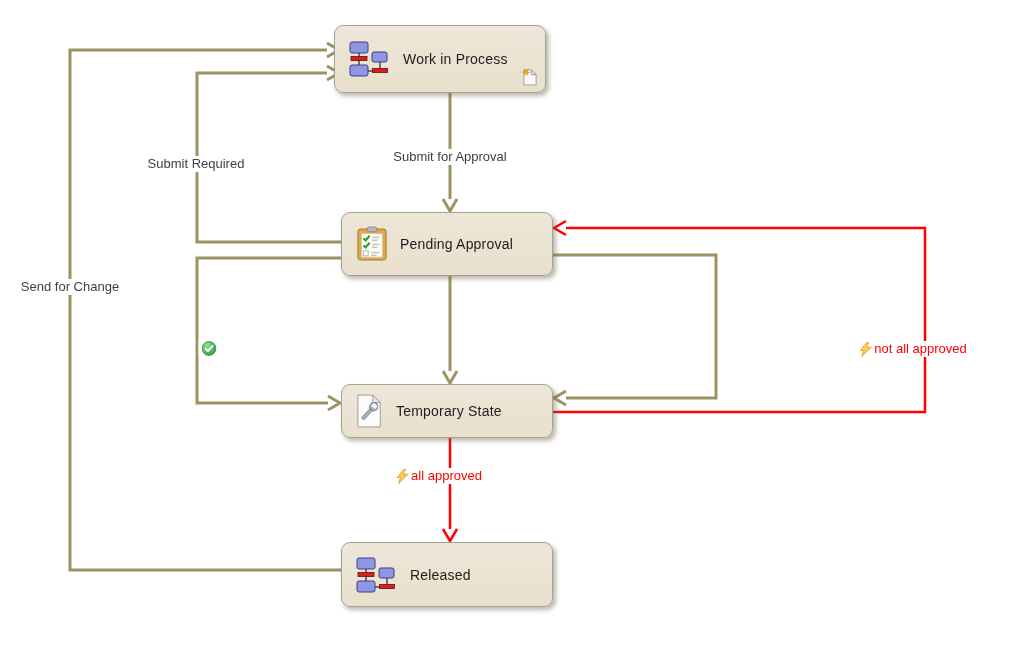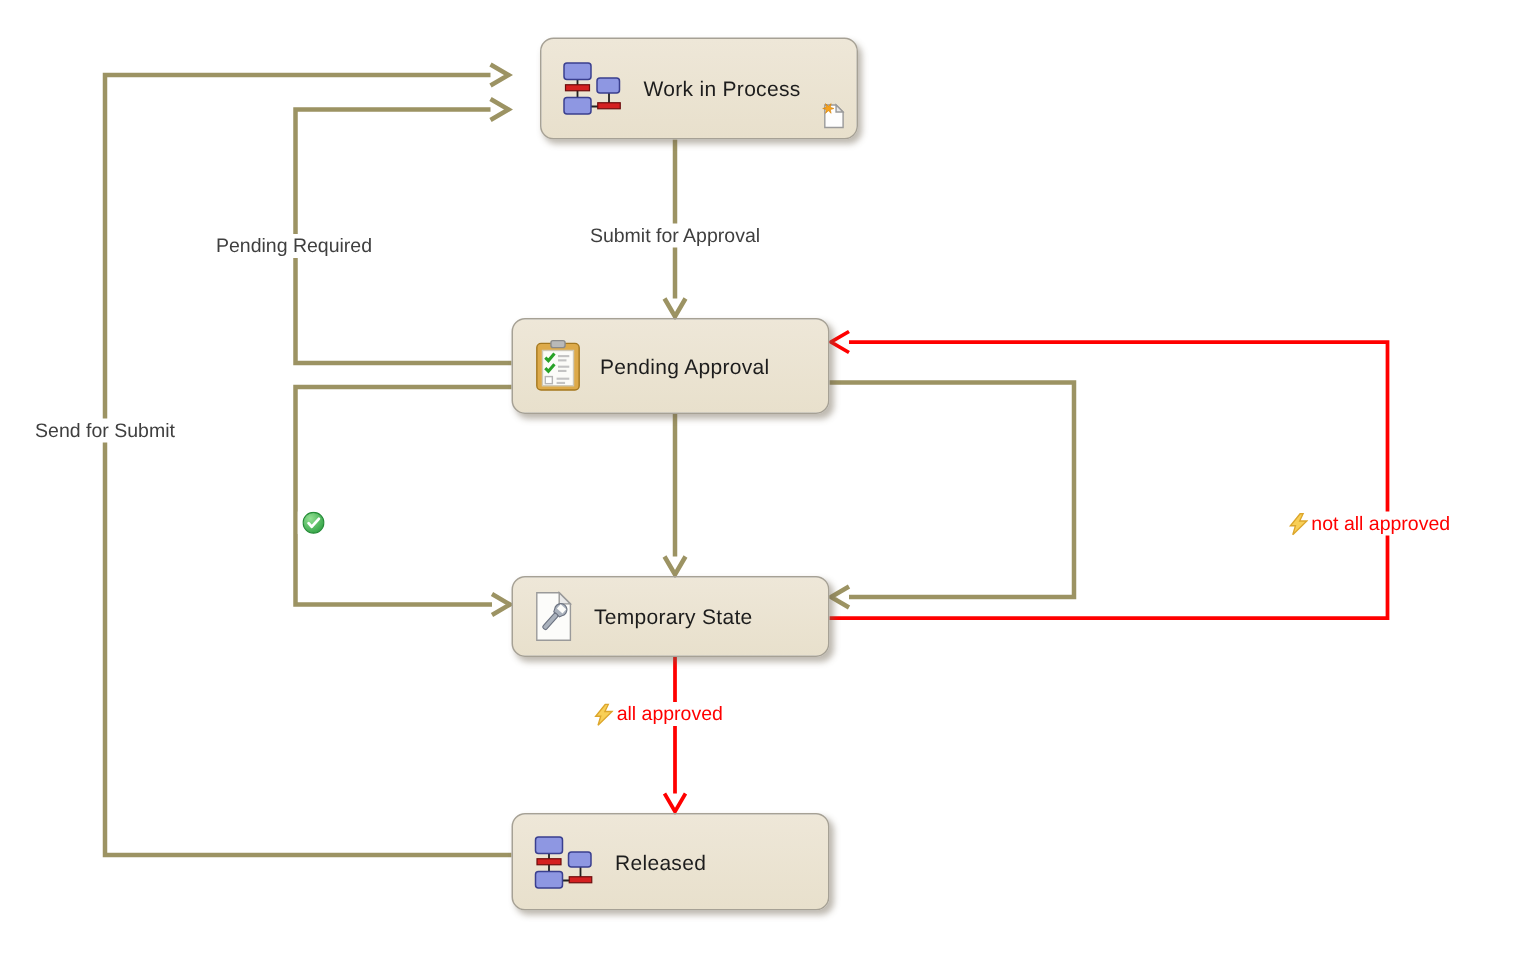--- a/index.html
+++ b/index.html
@@ -68,25 +68,25 @@
       <path d="M450,438 V529"></path>
       <path d="M443,529 L450,541 L457,529"></path>
     </g>
   </svg>
 
   <div class="tlabel" style="left:450px;top:149px">
     <span>Submit for Approval</span>
   </div>
 
   <div class="tlabel" style="left:196px;top:156px">
-    <span>Pending Required</span>
+    <span>Submit Required</span>
   </div>
 
   <div class="tlabel" style="left:70px;top:279px">
-    <span>Send for Submit</span>
+    <span>Send for Change</span>
   </div>
 
   <div class="tlabel" style="left:209px;top:341px">
     <span class="ticon">
       <svg width="15" height="15" viewBox="0 0 16 16">
           <defs>
             <radialGradient id="gc" cx="35%" cy="30%" r="80%">
               <stop offset="0%" stop-color="#93e093"></stop>
               <stop offset="100%" stop-color="#2da042"></stop>
             </radialGradient>
@@ -110,21 +110,21 @@
 
   <div class="tlabel red" style="left:439px;top:468px">
     <span class="ticon">
       <svg width="13" height="15" viewBox="0 0 13 15">
           <path d="M7.5,0.5 L1,8.5 h3.4 L2.6,14.5 L12,5.3 H7.2 L9.5,0.5 Z" fill="#f8cf57" stroke="#dca62c" stroke-width="0.9"></path>
         </svg>
     </span>
     <span>all approved</span>
   </div>
 
-  <div class="state" style="left:360px;top:25px;height:68px">
+  <div class="state" style="left:334px;top:25px;height:68px">
     <span class="sicon">
       <svg width="42" height="36" viewBox="0 0 42 36">
         <g stroke="#222" stroke-width="1.2">
             <line x1="10" y1="12" x2="10" y2="16"></line>
             <line x1="10" y1="19" x2="10" y2="25"></line>
             <line x1="31" y1="21" x2="31" y2="28"></line>
             <line x1="19" y1="30" x2="24" y2="30"></line>
           </g>
         <g fill="#8e97e2" stroke="#3a3f8f">
             <rect x="1" y="1" width="18" height="11" rx="2"></rect>

